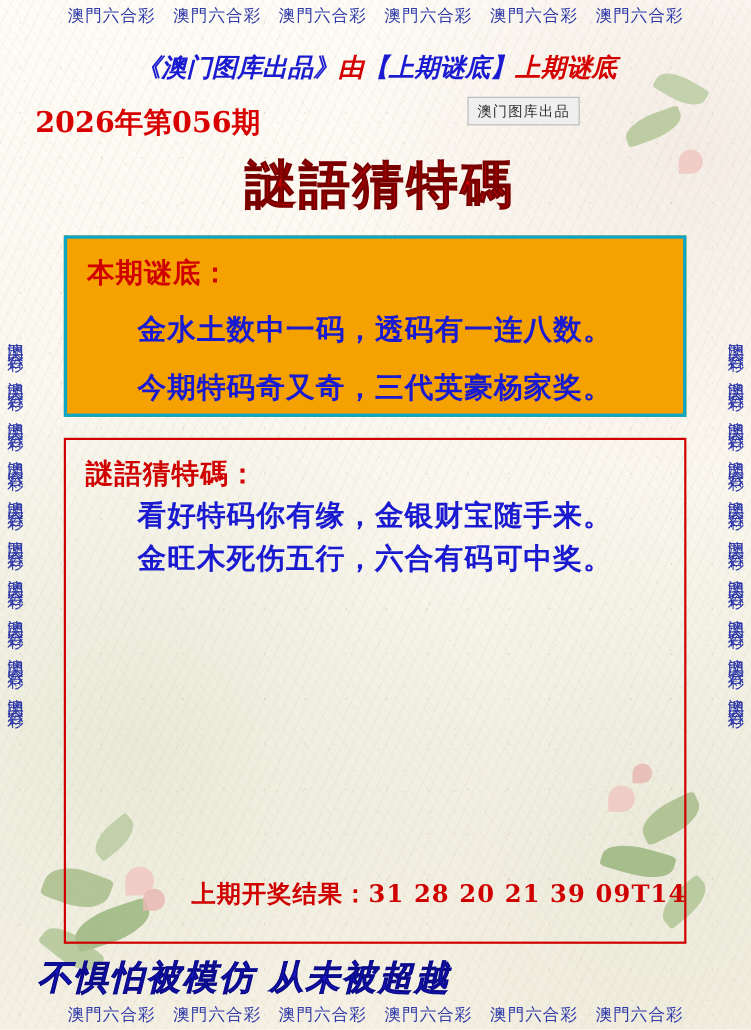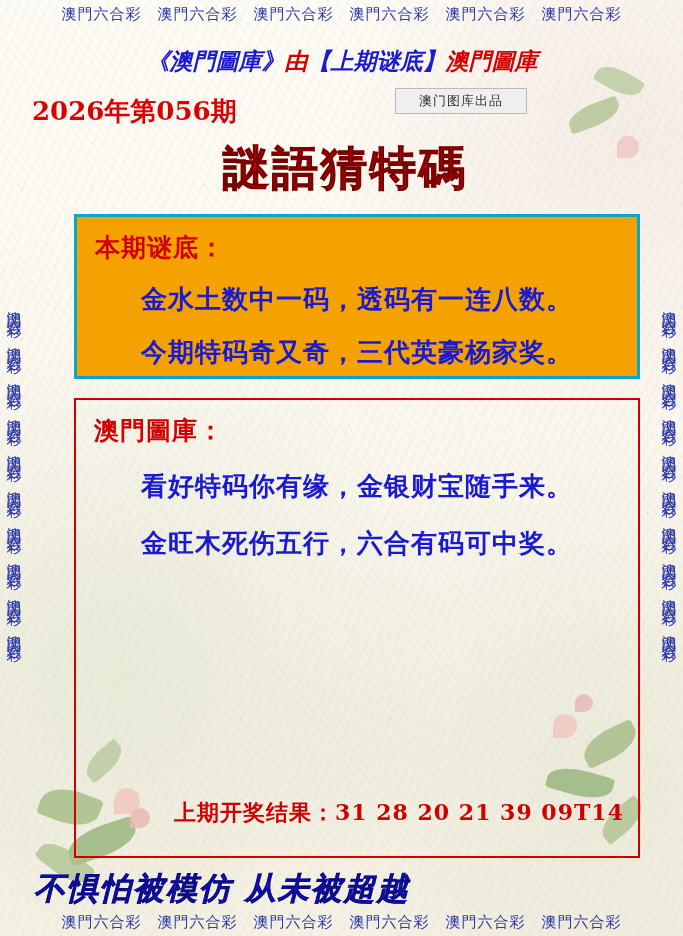--- a/index.html
+++ b/index.html
@@ -78,37 +78,37 @@
     font-size:26px;font-weight:bold;color:#d80000;
     font-family:"DejaVu Serif","Liberation Serif",serif;
     letter-spacing:0px;
   }
   .stamp{
     position:absolute;right:122px;top:58px;
     border:1px solid #b9b9b9;
     background:#efefef;
     color:#333;
     font-size:13px;
-    padding:3px 23px;
+    padding:3px 8px;
     letter-spacing:1px;
   }
 
   .title{
     position:absolute;left:4px;top:108px;width:615px;
     text-align:center;
     font-size:46px;
     font-weight:bold;
     color:#d00000;
     font-family:"DejaVu Serif","Liberation Serif",serif;
     letter-spacing:3px;
     -webkit-text-stroke:1px #7a0000;
   }
 
   .box{
-    position:absolute;left:40px;width:566px;
+    position:absolute;left:24px;width:566px;
     box-sizing:border-box;
   }
   .box-current{
     top:184px;height:165px;
     background:#f5a200;
     border:3px solid #0aa6c9;
   }
   .box-prev{
     top:368px;height:460px;
     background:transparent;
@@ -123,21 +123,21 @@
   }
   .line{
     font-size:26px;
     color:#1a1ad0;
     font-family:"DejaVu Serif","Liberation Serif",serif;
     font-weight:bold;
     text-align:center;
     margin-top:18px;
     letter-spacing:1px;
   }
-  .box-prev .line{margin-top:22px;text-align:center;}
+  .box-prev .line{margin-top:4px;text-align:center;}
 
   .result{
     position:absolute;left:24px;top:768px;width:682px;
     text-align:center;
     font-size:22px;
     font-weight:bold;
     color:#d00000;
     font-family:"DejaVu Serif","Liberation Serif",serif;
     letter-spacing:1px;
   }
@@ -205,37 +205,37 @@
   <div class="mq mq-side mq-left">
     <span class="vtxt">澳門六合彩 澳門六合彩 澳門六合彩 澳門六合彩 澳門六合彩 澳門六合彩 澳門六合彩 澳門六合彩 澳門六合彩 澳門六合彩</span>
   </div>
   <div class="mq mq-side mq-right">
     <span class="vtxt">澳門六合彩 澳門六合彩 澳門六合彩 澳門六合彩 澳門六合彩 澳門六合彩 澳門六合彩 澳門六合彩 澳門六合彩 澳門六合彩</span>
   </div>
 
   <div class="content">
 
     <div class="headline">
-      <span class="blue">《澳門圖庫》</span><span class="red">由</span><span class="blue">【上期谜底】</span><span class="red">澳門圖庫</span>
+      <span class="blue">《澳门图库出品》</span><span class="red">由</span><span class="blue">【上期谜底】</span><span class="red">上期谜底</span>
     </div>
 
     <div class="issue">2026年第056期</div>
 
     <div class="stamp">澳门图库出品</div>
 
     <div class="title">謎語猜特碼</div>
 
     <div class="box box-current">
       <div class="sec-label">本期谜底：</div>
       <div class="line">金水土数中一码，透码有一连八数。</div>
       <div class="line">今期特码奇又奇，三代英豪杨家奖。</div>
     </div>
 
     <div class="box box-prev">
-      <div class="sec-label">澳門圖庫：</div>
+      <div class="sec-label">謎語猜特碼：</div>
       <div class="line">看好特码你有缘，金银财宝随手来。</div>
       <div class="line">金旺木死伤五行，六合有码可中奖。</div>
     </div>
 
     <div class="result">上期开奖结果：31 28 20 21 39 09T14</div>
 
     <div class="slogan">不惧怕被模仿 从未被超越</div>
   </div>
 </div>
 

